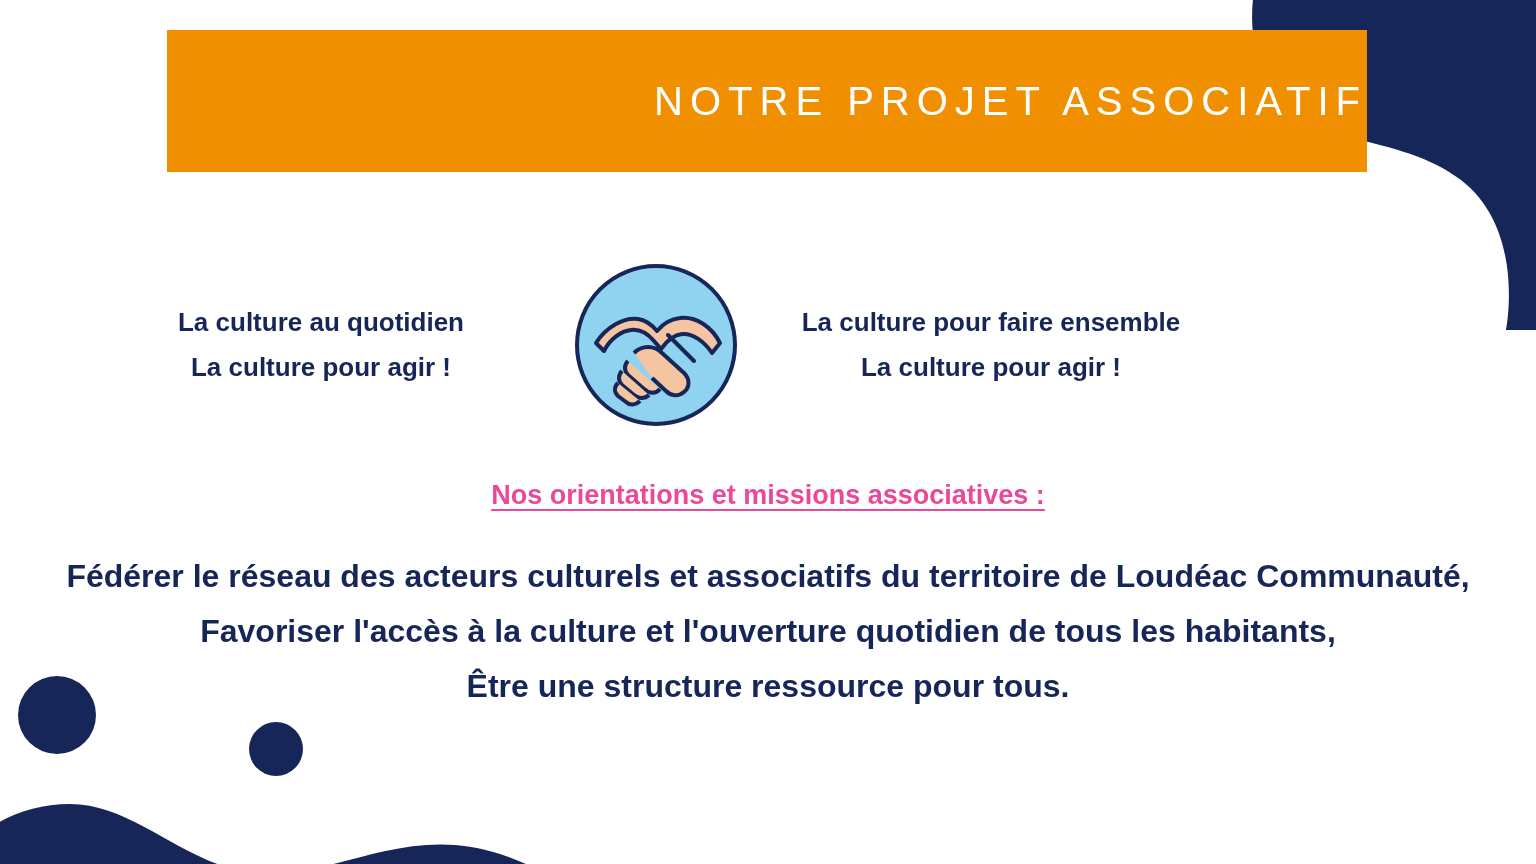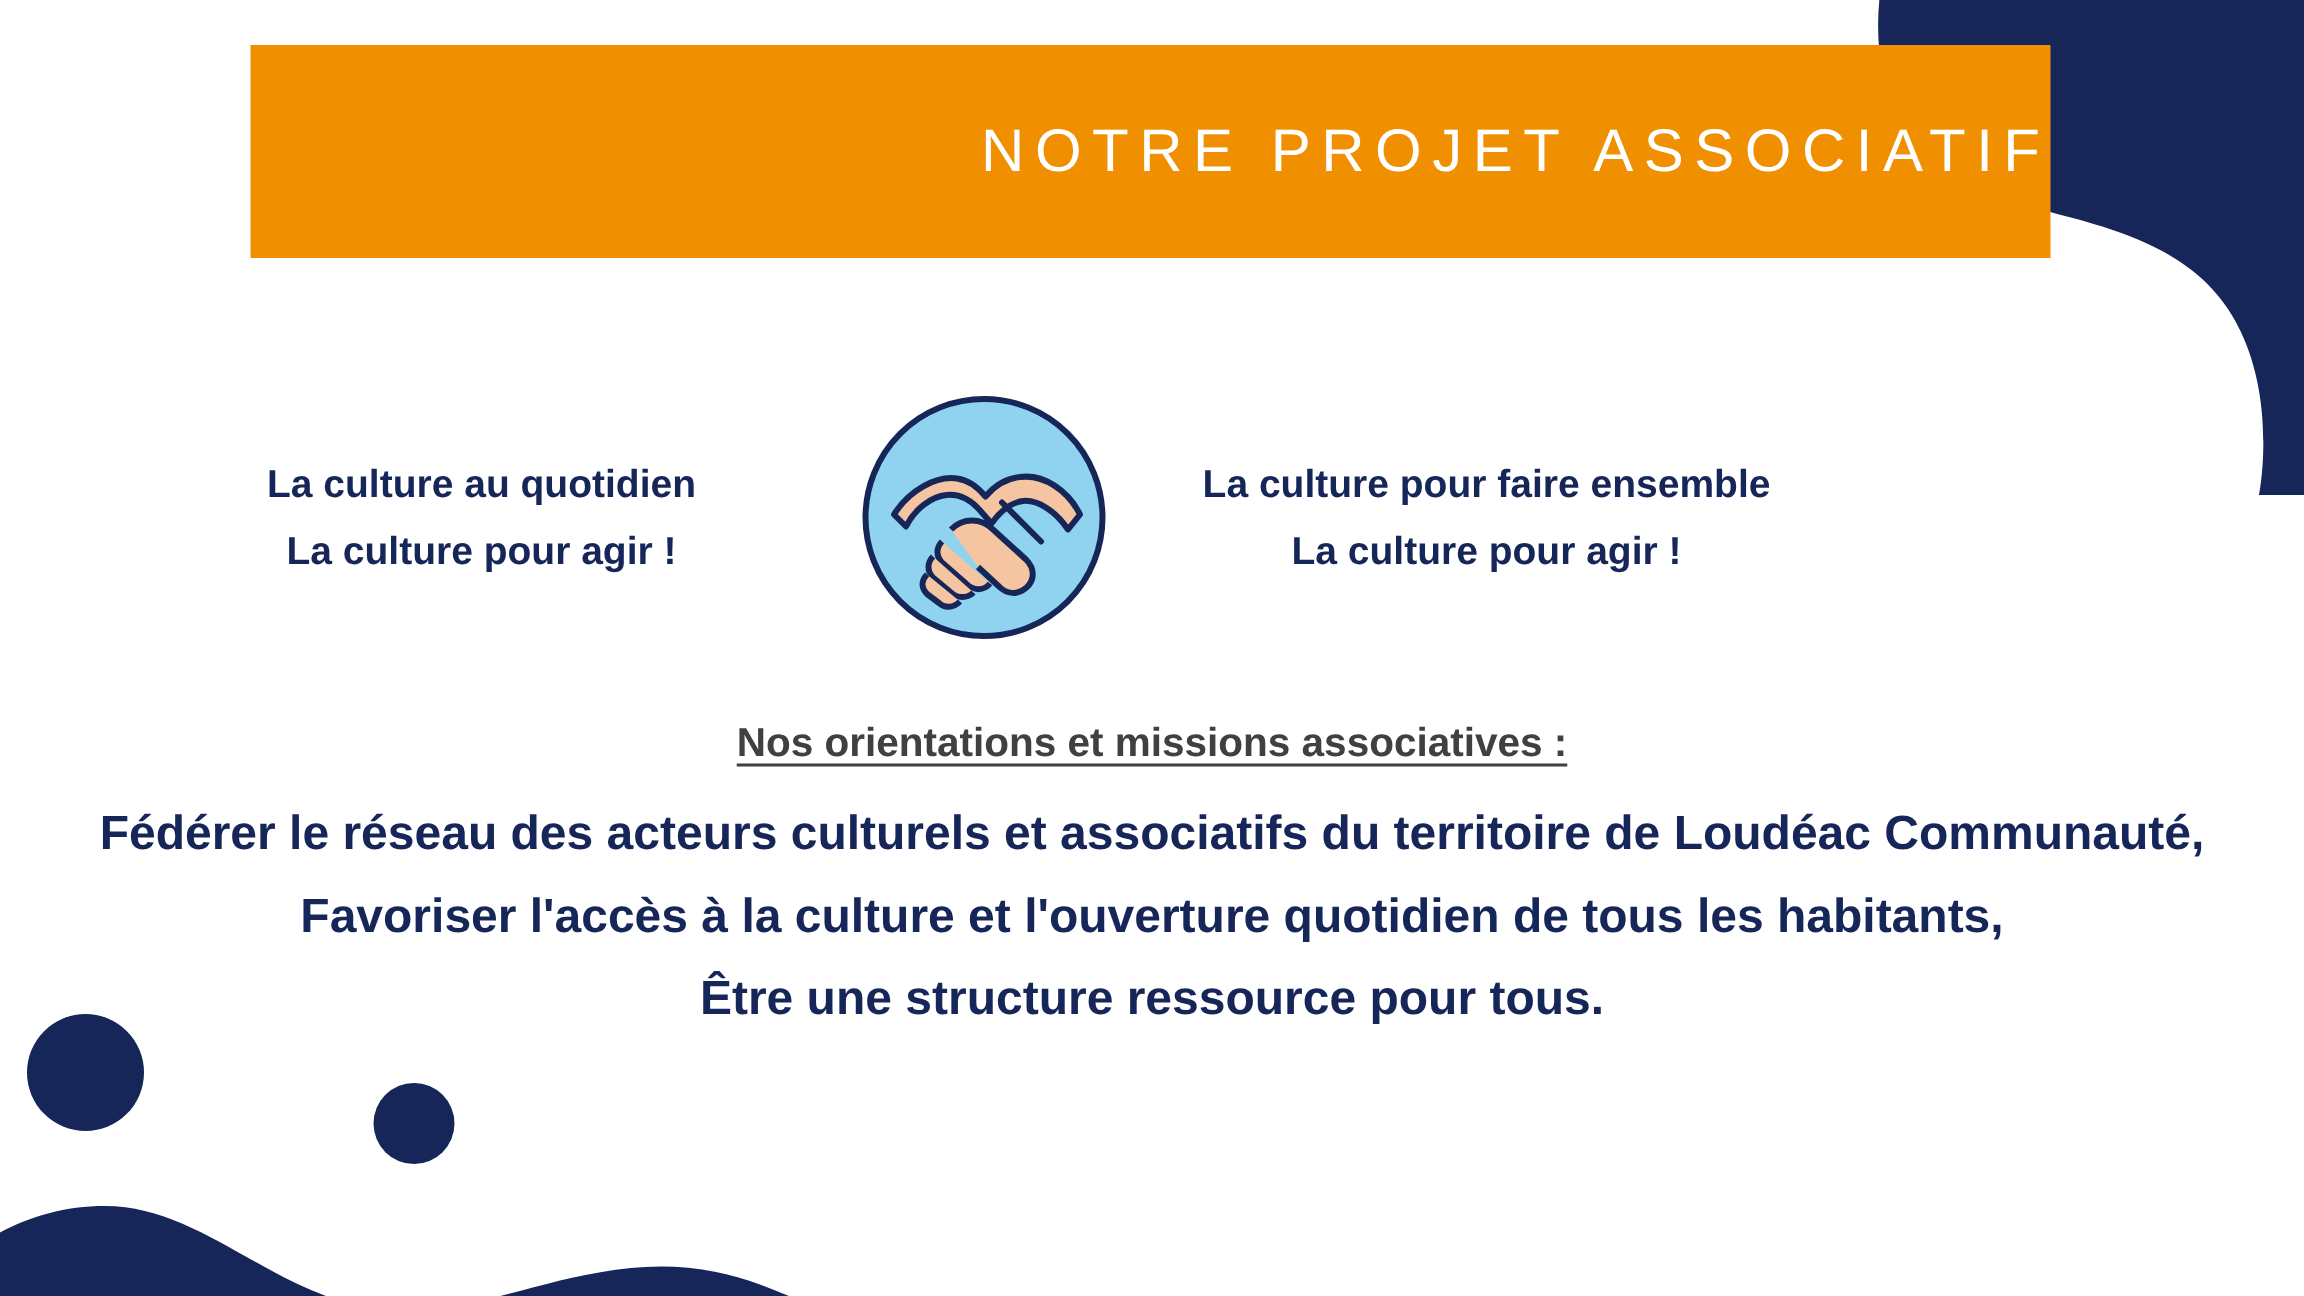--- a/index.html
+++ b/index.html
@@ -105,26 +105,26 @@
 
   
   .body-block {
     position: absolute;
     left: 0;
     top: 480px;
     width: 1536px;
     text-align: center;
   }
   .subtitle {
-    color: #404040;
+    color: #ec4899;
     font-size: 27px;
     font-weight: bold;
     text-decoration: underline;
     text-underline-offset: 5px;
-    margin-bottom: 17px;
+    margin-bottom: 38px;
   }
   .mission-line {
     color: #162659;
     font-size: 32px;
     font-weight: bold;
     line-height: 1.72;
   }
 </style>
 </head>
 <body>

